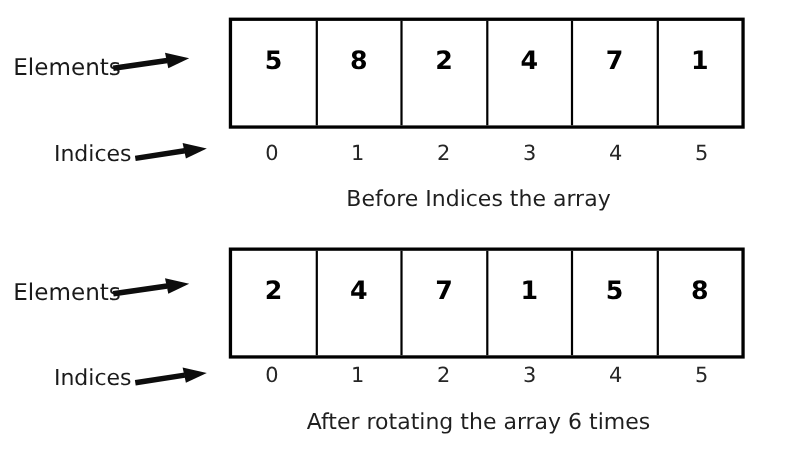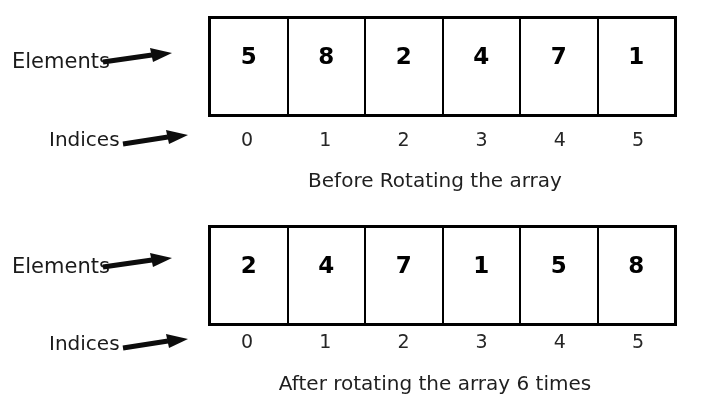--- a/index.html
+++ b/index.html
@@ -74,21 +74,21 @@
 
   <div class="indices-row indices-1">
     <div class="idx">0</div>
     <div class="idx">1</div>
     <div class="idx">2</div>
     <div class="idx">3</div>
     <div class="idx">4</div>
     <div class="idx">5</div>
   </div>
 
-  <div class="caption caption-1">Before Rotating the array</div>
+  <div class="caption caption-1">Before Indices the array</div>
 
   <div class="label el-label-2">Elements</div>
   <svg class="arrow el-arrow-2" width="72" height="20" viewBox="0 0 72 20">
     <line x1="1" y1="15" x2="50" y2="8" stroke="#0d0d0d" stroke-width="5"></line>
     <polygon points="48,1 70,6 51,15" fill="#0d0d0d"></polygon>
   </svg>
 
   <div class="array-box array-2">
     <div class="cell">2</div>
     <div class="cell">4</div>

